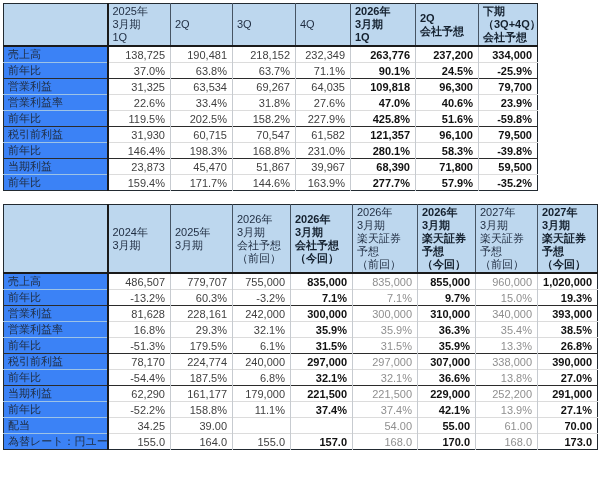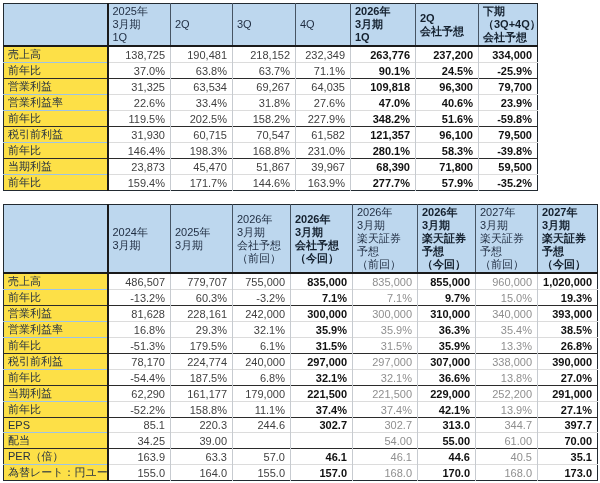--- a/index.html
+++ b/index.html
@@ -30,21 +30,21 @@
     border-bottom:2px solid #1a1a1a;
     box-sizing:border-box;
   }
   thead th.corner{border-left:none;border-right:2px solid #1a1a1a;}
   thead th.current{font-weight:700;color:#14202e;}
   .quarterly thead th{height:40px;}
   .annual thead th{height:67px;}
 
   
   tbody th.rowlabel{
-    background:#fde047;
+    background:#3b82f6;
     color:#1f2c40;
     font-size:11px;font-weight:400;
     text-align:left;vertical-align:middle;
     padding:0 2px 0 4px;
     border-right:2px solid #1a1a1a;
     border-top:1px solid #9dc3e6;
     overflow:hidden;white-space:nowrap;
     box-sizing:border-box;
     margin-left:29px;
   }
@@ -147,21 +147,21 @@
           <td class="val current">47.0%</td>
           <td class="val current">40.6%</td>
           <td class="val current">23.9%</td>
         </tr>
         <tr>
           <th class="rowlabel">前年比</th>
           <td class="val actual">119.5%</td>
           <td class="val actual">202.5%</td>
           <td class="val actual">158.2%</td>
           <td class="val actual">227.9%</td>
-          <td class="val current">348.2%</td>
+          <td class="val current">425.8%</td>
           <td class="val current">51.6%</td>
           <td class="val current">-59.8%</td>
         </tr>
         <tr class="group-start">
           <th class="rowlabel">税引前利益</th>
           <td class="val actual">31,930</td>
           <td class="val actual">60,715</td>
           <td class="val actual">70,547</td>
           <td class="val actual">61,582</td>
           <td class="val current">121,357</td>
@@ -343,53 +343,31 @@
           <th class="rowlabel">前年比</th>
           <td class="val actual">-52.2%</td>
           <td class="val actual">158.8%</td>
           <td class="val actual">11.1%</td>
           <td class="val current">37.4%</td>
           <td class="val prior">37.4%</td>
           <td class="val current">42.1%</td>
           <td class="val prior">13.9%</td>
           <td class="val current">27.1%</td>
         </tr>
-        <tr class="group-start">
-          <th class="rowlabel">EPS</th>
-          <td class="val actual">85.1</td>
-          <td class="val actual">220.3</td>
-          <td class="val actual">244.6</td>
-          <td class="val current">302.7</td>
-          <td class="val prior">302.7</td>
-          <td class="val current">313.0</td>
-          <td class="val prior">344.7</td>
-          <td class="val current">397.7</td>
-        </tr>
         <tr>
           <th class="rowlabel">配当</th>
           <td class="val actual">34.25</td>
           <td class="val actual">39.00</td>
           <td class="val actual"></td>
           <td class="val current"></td>
           <td class="val prior">54.00</td>
           <td class="val current">55.00</td>
           <td class="val prior">61.00</td>
           <td class="val current">70.00</td>
         </tr>
-        <tr class="group-start">
-          <th class="rowlabel">PER（倍）</th>
-          <td class="val actual">163.9</td>
-          <td class="val actual">63.3</td>
-          <td class="val actual">57.0</td>
-          <td class="val current">46.1</td>
-          <td class="val prior">46.1</td>
-          <td class="val current">44.6</td>
-          <td class="val prior">40.5</td>
-          <td class="val current">35.1</td>
-        </tr>
         <tr>
           <th class="rowlabel">為替レート：円ユーロ</th>
           <td class="val actual">155.0</td>
           <td class="val actual">164.0</td>
           <td class="val actual">155.0</td>
           <td class="val current">157.0</td>
           <td class="val prior">168.0</td>
           <td class="val current">170.0</td>
           <td class="val prior">168.0</td>
           <td class="val current">173.0</td>

